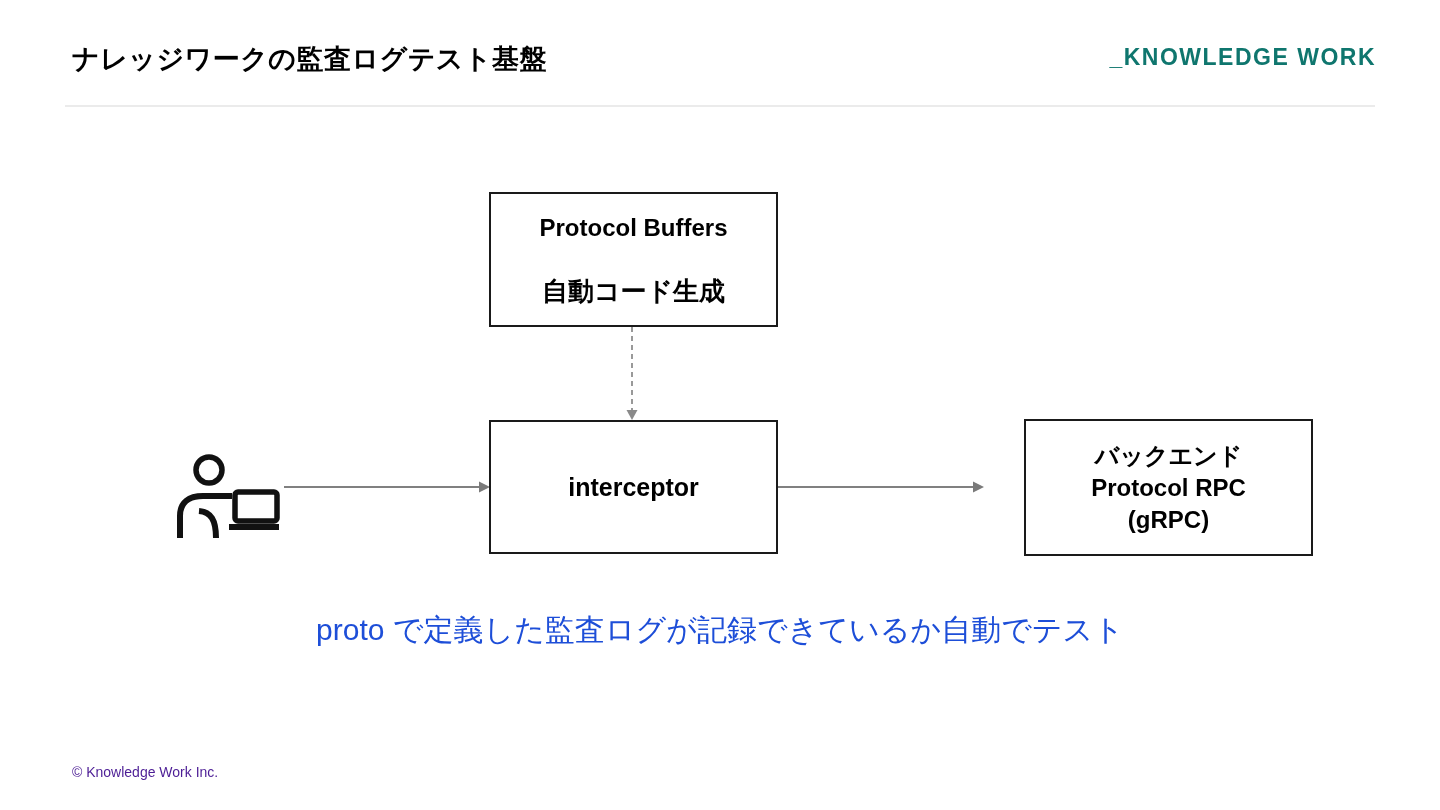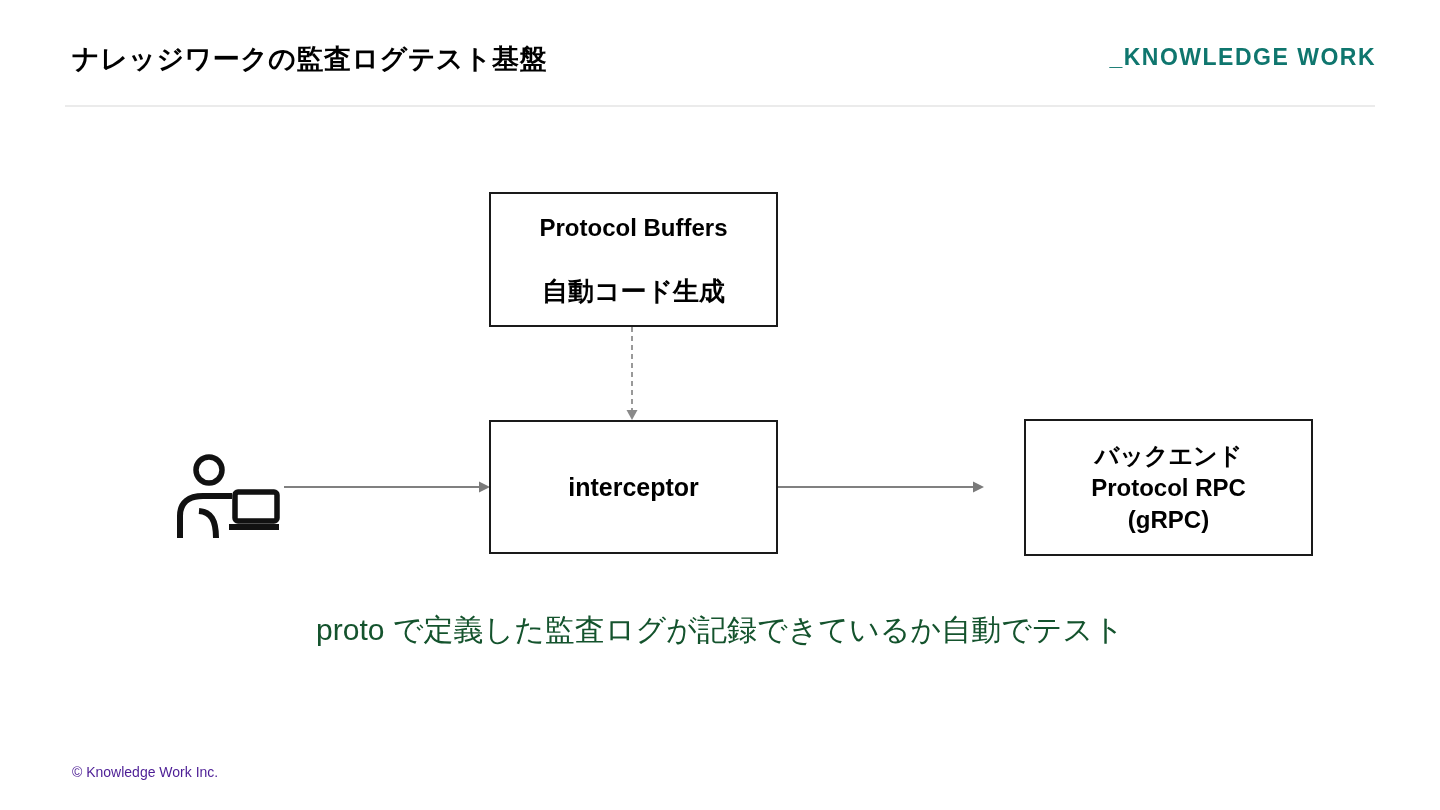--- a/index.html
+++ b/index.html
@@ -95,21 +95,21 @@
   #person-icon { position: absolute; left: 175px; top: 452px; }
   
   .caption {
     position: absolute;
     left: 0;
     top: 610px;
     width: 1440px;
     text-align: center;
     font-size: 30px;
     font-weight: 400;
-    color: #14532d;
+    color: #1d4ed8;
     white-space: nowrap;
   }
   .copyright {
     position: absolute;
     left: 72px;
     top: 764px;
     font-size: 14px;
     font-weight: 400;
     color: #4c1d95;
     white-space: nowrap;

